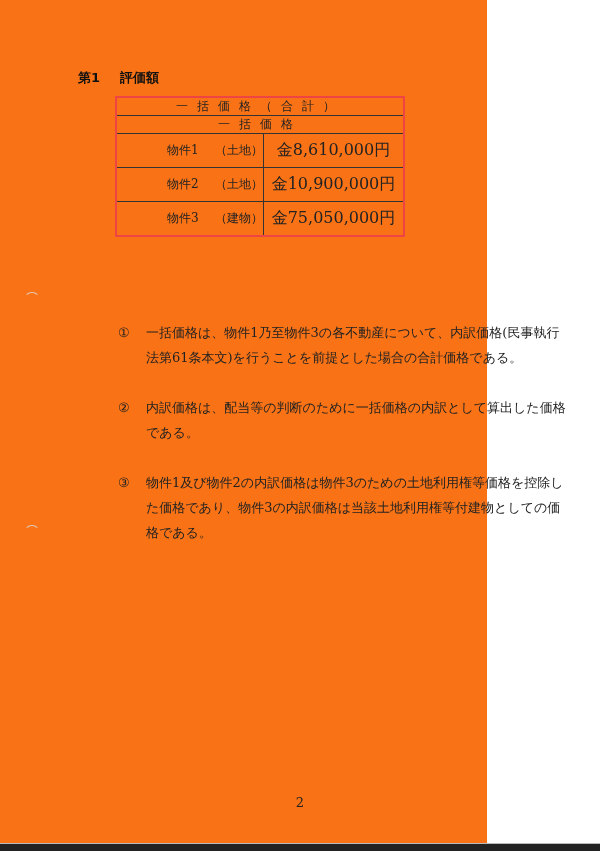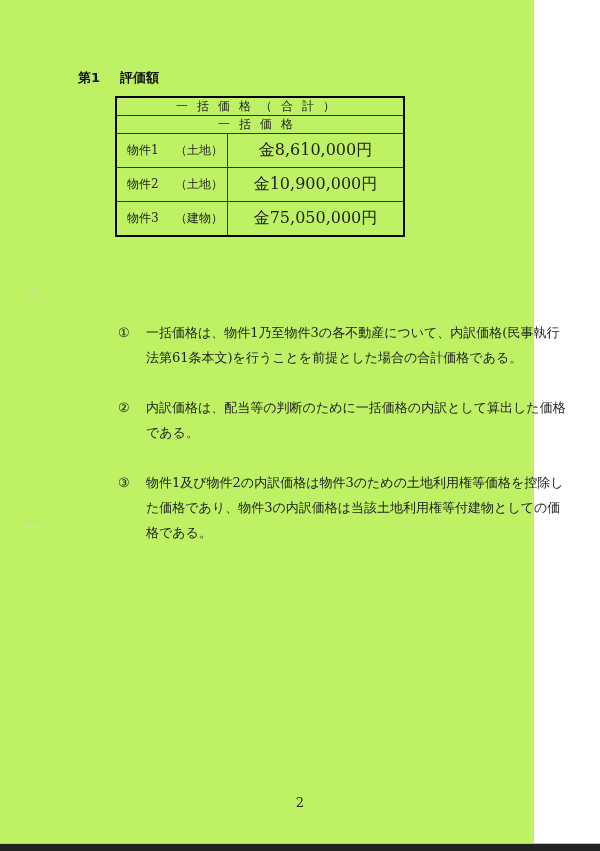--- a/index.html
+++ b/index.html
@@ -1,29 +1,29 @@
 <!DOCTYPE html>
 <html><head>
 <meta charset="utf-8">
 <style>
   html, body { margin:0; padding:0; }
   body { width:600px; height:851px; background:#ffffff; position:relative; overflow:hidden;
          font-family:"DejaVu Serif","Liberation Serif",serif; color:#222; }
-  .page { position:absolute; left:0; top:0; width:534px; height:843px; background:#bef264; }
+  .page { position:absolute; left:0; top:0; width:487px; height:843px; background:#f97316; }
   .bottom-bar { position:absolute; left:0; top:843px; width:600px; height:8px; background:#222; border-top:1px solid #bbb; }
   .punch { position:absolute; width:14px; height:14px; border:1px solid #ddd; border-bottom:none; border-left-color:transparent; border-right-color:transparent; border-radius:50%; opacity:0.8; }
   .heading { position:absolute; top:69px; left:78px; font-family:"DejaVu Sans","Liberation Sans",sans-serif; font-weight:bold; font-size:13px; color:#111; }
   .heading .num { display:inline-block; width:42px; }
-  table.val { position:absolute; left:115px; top:96px; width:290px; border-collapse:collapse; border:2px solid #000000; font-size:13px; }
+  table.val { position:absolute; left:115px; top:96px; width:290px; border-collapse:collapse; border:2px solid #ef4444; font-size:13px; }
   table.val td { border:1px solid #333; padding:0; text-align:center; }
   .r-head { height:17px; letter-spacing:9px; font-size:12px; }
   .r-total { height:32px; font-size:14px; }
   .r-item { height:34px; }
   .prop { width:100px; text-align:left !important; font-size:12px; padding-left:10px !important; white-space:nowrap; }
-  .prop .pname { display:inline-block; width:48px; }
+  .prop .pname { display:inline-block; width:48px;margin-left:40px; }
   .amount { font-size:16px; }
   .notes { position:absolute; left:118px; top:320px; width:450px; font-size:13px; line-height:25px; }
   .note { display:flex; margin-bottom:25px; }
   .note .mark { width:28px; flex:none; }
   .note .txt { flex:1; }
   .pageno { position:absolute; top:795px; left:0; width:600px; text-align:center; font-size:13px; }
 </style>
 </head>
 <body>
 

